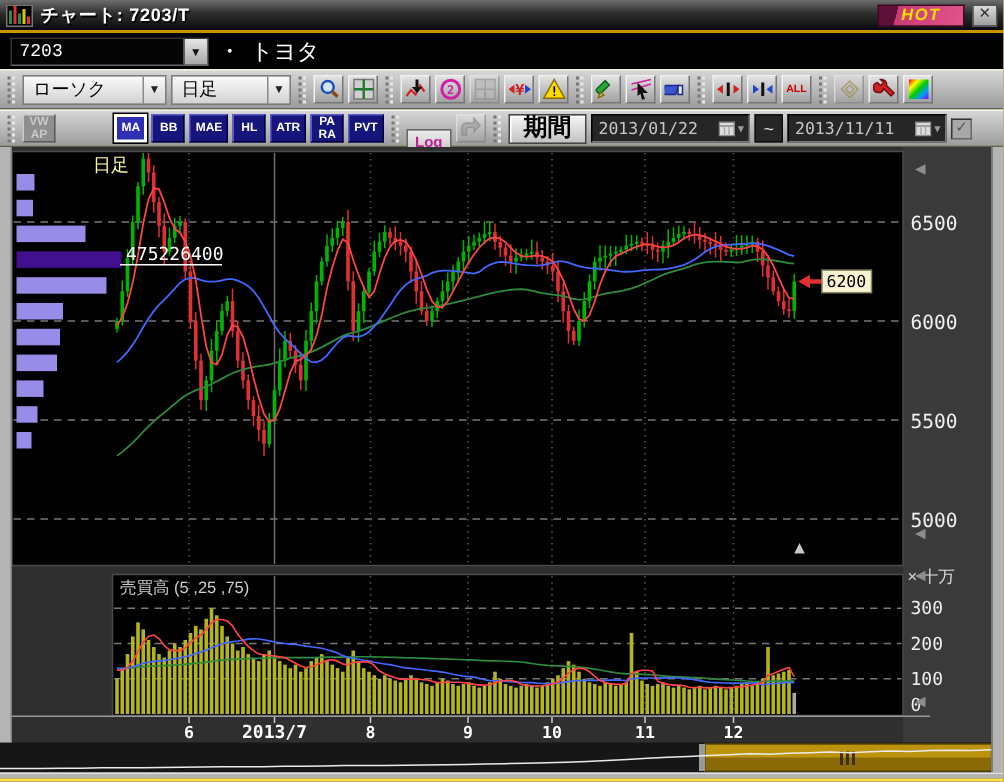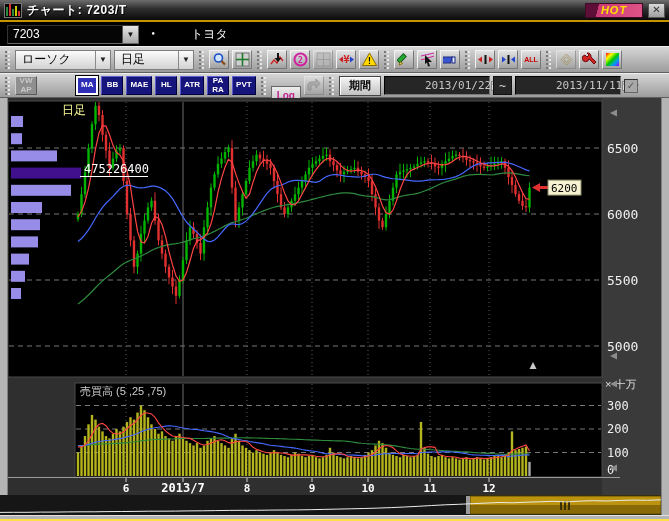--- a/index.html
+++ b/index.html
@@ -15,24 +15,24 @@
   .title{color:#fff;font-size:12px;font-weight:bold;letter-spacing:.5px;text-shadow:1px 1px 0 #000;}
   .hot{margin-left:auto;width:58px;height:15px;display:flex;align-items:center;justify-content:center;
     background:linear-gradient(105deg,#5e0f38 22%,#c93a72 22%,#e05589 100%);
     color:#ffe000;font-size:11px;font-weight:bold;font-style:italic;letter-spacing:1px;border:1px solid #3c0a24;text-align:center;}
   .closebtn{width:17px;height:15px;background:linear-gradient(#d9d9d9,#9f9f9f);border:1px solid #555;
     color:#333;font-size:10px;font-weight:bold;display:flex;align-items:center;justify-content:center;line-height:1;}
   
   .symbolrow{height:24px;background:#000;display:flex;align-items:center;padding:0 8px 0 7px;gap:6px;color:#fff;}
   .combo-sym{width:132px;height:19px;background:#050505;border:1px solid #666;border-top-color:#333;border-left-color:#333;
     display:flex;align-items:center;}
-  .combo-sym .val{flex:1;padding-left:5px;font-size:12px;color:#fff;font-family:Liberation Sans, sans-serif;}
+  .combo-sym .val{flex:1;padding-left:5px;font-size:12px;color:#fff;font-family:Liberation Mono, monospace;}
   .combo-sym .dd{width:16px;height:17px;background:linear-gradient(#e6e6e6,#a8a8a8);border-left:1px solid #555;
     display:flex;align-items:center;justify-content:center;color:#111;font-size:8px;}
-  .symname{font-size:12px;margin-left:24px;}
+  .symname{font-size:15px;}
   .symright{margin-left:auto;display:flex;gap:20px;font-size:12px;color:#eee;}
   
   .toolbar{display:flex;align-items:center;gap:3px;padding:0 3px;
     background:linear-gradient(#d6d6d6,#9c9c9c);border-top:1px solid #efefef;border-bottom:1px solid #5f5f5f;}
   .t1{height:27px;}
   .t2{height:25px;}
   .grip{width:5px;height:18px;border-left:2px dotted #777;border-right:2px dotted #e8e8e8;margin:0 2px;}
   .combo{height:20px;background:linear-gradient(#fbfbfb,#d2d2d2);border:1px solid #7d7d7d;display:flex;align-items:center;justify-content:space-between;}
   .combo .lbl{font-size:12px;color:#000;padding:0 6px;flex:1;}
   .combo .dd{width:15px;height:18px;border-left:1px solid #8a8a8a;display:flex;align-items:center;justify-content:center;font-size:8px;color:#222;}
@@ -44,24 +44,24 @@
   .all-lbl{font-size:7px;font-weight:bold;color:#c00;letter-spacing:0;}
   
   .indbtn{min-width:22px;height:19px;padding:1px 3px;background:#15157c;border:1px solid #5c5cd0;
     border-bottom-color:#00003c;border-right-color:#00003c;color:#fff;font-size:8px;font-weight:bold;
     display:flex;align-items:center;justify-content:center;text-align:center;line-height:1.05;white-space:pre-line;}
   .indbtn.active{background:#2e2eb6;border:2px solid #fff;outline:1px solid #000;margin-left:36px;}
   .indbtn.disabled{background:#8f8f8f;border-color:#cfcfcf #5a5a5a #5a5a5a #cfcfcf;color:#c9c9c9;}
   .logbtn{height:19px;padding:1px 5px;background:linear-gradient(#ededed,#bdbdbd);border:1px solid #666;
     color:#c02090;font-weight:bold;font-size:10px;display:flex;align-items:center;margin-top:20px;}
   .periodbtn{height:20px;padding:0 9px;background:linear-gradient(#f6f6f6,#c2c2c2);border:1px solid #444;
-    box-shadow:inset 1px 1px 0 #fff;color:#000;font-weight:bold;font-size:11px;display:flex;align-items:center;}
+    box-shadow:inset 1px 1px 0 #fff;color:#000;font-weight:bold;font-size:16px;display:flex;align-items:center;}
   .datefield{height:19px;width:106px;background:#262626;border:1px solid #000;border-bottom-color:#777;border-right-color:#777;
     display:flex;align-items:center;color:#c6c6c6;font-size:11px;font-family:"DejaVu Sans Mono",monospace;}
-  .datefield .dval{flex:1;padding-left:4px;margin-left:36px;}
+  .datefield .dval{flex:1;padding-left:4px;}
   .datefield .cal{display:flex;align-items:center;gap:2px;padding-right:3px;color:#9a9a9a;font-size:7px;}
   .tilde{height:19px;padding:0 5px;background:#262626;color:#ddd;display:flex;align-items:center;font-size:12px;border:1px solid #111;}
   .chk{width:14px;height:14px;background:#a8a8a8;border:1px solid #666;border-top-color:#333;border-left-color:#333;
     display:flex;align-items:center;justify-content:center;color:#555;font-size:10px;font-weight:bold;}
   svg text{font-family:"DejaVu Sans Mono",monospace;}
   svg text.jp{font-family:"Liberation Sans","DejaVu Sans",sans-serif;}
 </style>
 </head>
 <body>
 

